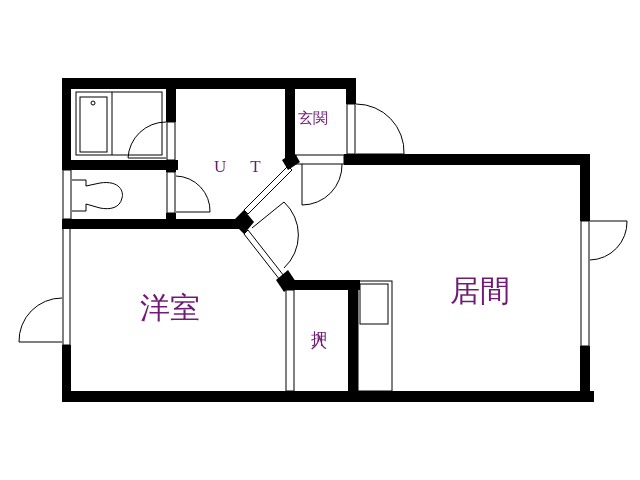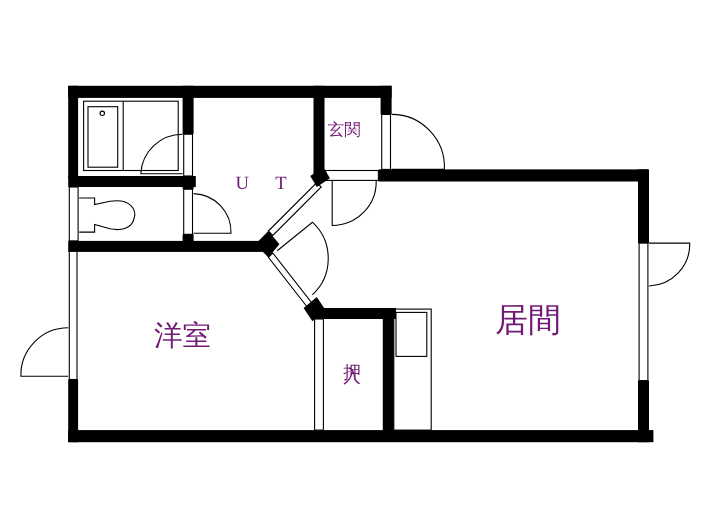--- a/index.html
+++ b/index.html
@@ -1,21 +1,21 @@
 <!DOCTYPE html>
 <html><head>
 <meta charset="utf-8">
 <style>
   html, body { margin: 0; padding: 0; background: #ffffff; }
   body { width: 640px; height: 480px; position: relative; overflow: hidden; font-family: "DejaVu Sans", sans-serif; }
   #plan { position: absolute; left: 0; top: 0; }
   .label { position: absolute; color: #701a75; white-space: nowrap; font-family: Liberation Serif, serif; }
   .lbl-ut { left: 214px; top: 142px; font-size: 17px; letter-spacing: 10px; margin-top: 15px; }
   .lbl-genkan { left: 298px; top: 109px; font-size: 15px; }
-  .lbl-yoshitsu { left: 140px; top: 288px; font-size: 26px; }
+  .lbl-yoshitsu { left: 140px; top: 288px; font-size: 30px; }
   .lbl-ima { left: 450px; top: 259px; font-size: 30px; margin-top: 12px; }
   .lbl-oshi { left: 308px; top: 318px; font-size: 16px; writing-mode: vertical-rl; letter-spacing: 2px; }
 </style>
 </head>
 <body>
 
 <svg id="plan" width="640" height="480" viewBox="0 0 640 480">
   <g fill="#000">
 
     <rect x="62" y="78" width="294" height="11"></rect>

